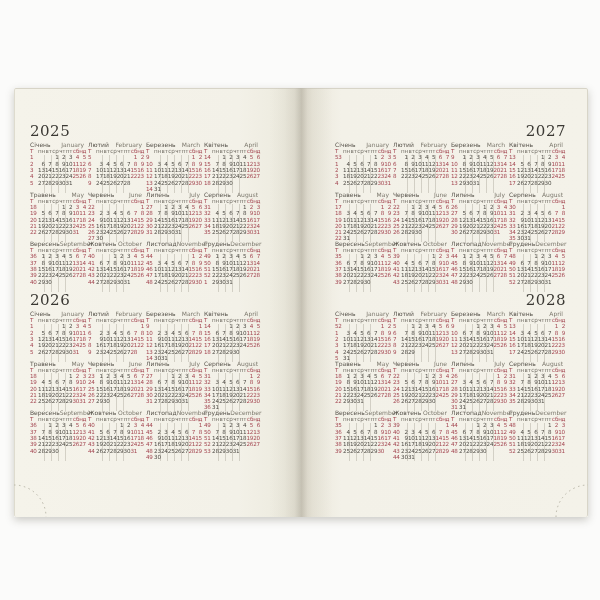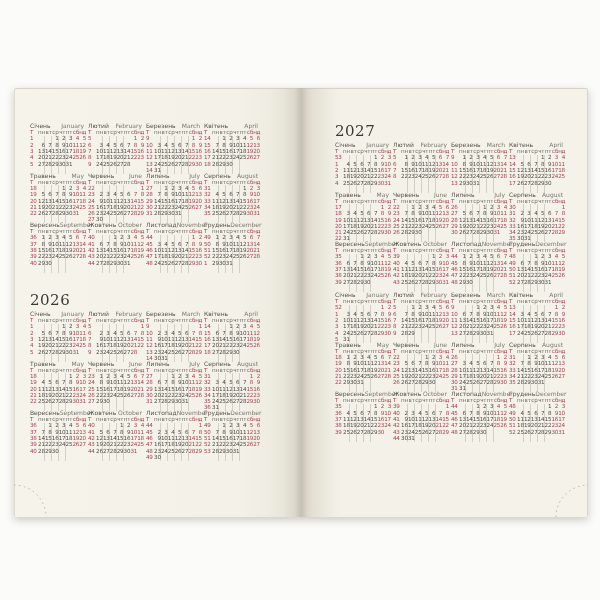--- a/index.html
+++ b/index.html
@@ -13,21 +13,21 @@
     background:linear-gradient(90deg,#ddd9cc 0%,#ebe8dc 4%,#f3f1e8 14%,#f4f2e9 100%);}
   .gutter{position:absolute;left:255px;top:0;width:64px;height:429px;pointer-events:none;
     background:linear-gradient(90deg,rgba(110,100,80,0) 0%,rgba(110,100,80,.08) 40%,
       rgba(80,72,55,.18) 50%,rgba(110,100,80,.08) 60%,rgba(110,100,80,0) 100%);}
   .arcs{position:absolute;left:0;top:0;pointer-events:none;}
   .year-block{position:absolute;width:232px;}
   .year-block.left{left:16px;}  .year-block.right{left:321px;}
   .year-block.top{top:34px;}    .year-block.bottom{top:203px;}
   .year-label{height:19px;font-family:"DejaVu Serif",serif;font-size:15px;
     color:#3b3934;letter-spacing:.5px;}
-  .year-block.right .year-label{padding-right:1px;}
+  .year-block.right .year-label{text-align:right;padding-right:1px;}
   .months-grid{display:grid;grid-template-columns:repeat(4,58px);grid-template-rows:repeat(3,49.5px);}
   .month{position:relative;width:56px;}
   .rules{position:absolute;left:8px;top:13.8px;width:49px;height:38px;
     background:repeating-linear-gradient(90deg,transparent 0,transparent 6.4px,
       rgba(125,120,105,.28) 6.4px,rgba(125,120,105,.28) 6.9px);}
   .m-head{position:relative;display:flex;justify-content:space-between;height:7.2px;
     line-height:7.2px;font-size:6px;padding-right:2px;}
   .m-ua{color:#56524a;} .m-en{color:#7c786d;}
   .g-row{position:relative;display:flex;height:6.3px;line-height:6.5px;font-size:5.6px;letter-spacing:-.2px;}
   .wk{width:8px;text-align:left;color:#a34550;}
@@ -40,20 +40,21 @@
 
 <div id="book">
   <div class="page pl"></div>
   <div class="page pr"></div>
   <div class="gutter"></div>
   <svg class="arcs" width="574" height="429" viewBox="0 0 574 429">
     <path d="M 0 397 A 32 32 0 0 1 32 429" fill="none" stroke="#b7b4a6" stroke-width="1" stroke-dasharray="1.5 3.5"></path>
     <path d="M 542 429 A 32 32 0 0 1 574 397" fill="none" stroke="#b7b4a6" stroke-width="1" stroke-dasharray="1.5 3.5"></path>
   </svg>
 <div class="year-block left top">
+      <div class="year-label">2025</div>
       <div class="months-grid">
         <div class="month">
           <div class="rules"></div>
           <div class="m-head">
             <span class="m-ua">Січень</span>
             <span class="m-en">January</span>
           </div>
           <div class="g-row dh">
             <span class="wk">Т</span>
             <span class="c">пн</span>
@@ -2526,20 +2527,21 @@
             <span class="c">29</span>
             <span class="c">30</span>
             <span class="c">31</span>
             <span class="c we"></span>
             <span class="c we"></span>
           </div>
         </div>
       </div>
     </div>
     <div class="year-block right bottom">
+      <div class="year-label">2028</div>
       <div class="months-grid">
         <div class="month">
           <div class="rules"></div>
           <div class="m-head">
             <span class="m-ua">Січень</span>
             <span class="m-en">January</span>
           </div>
           <div class="g-row dh">
             <span class="wk">Т</span>
             <span class="c">пн</span>

